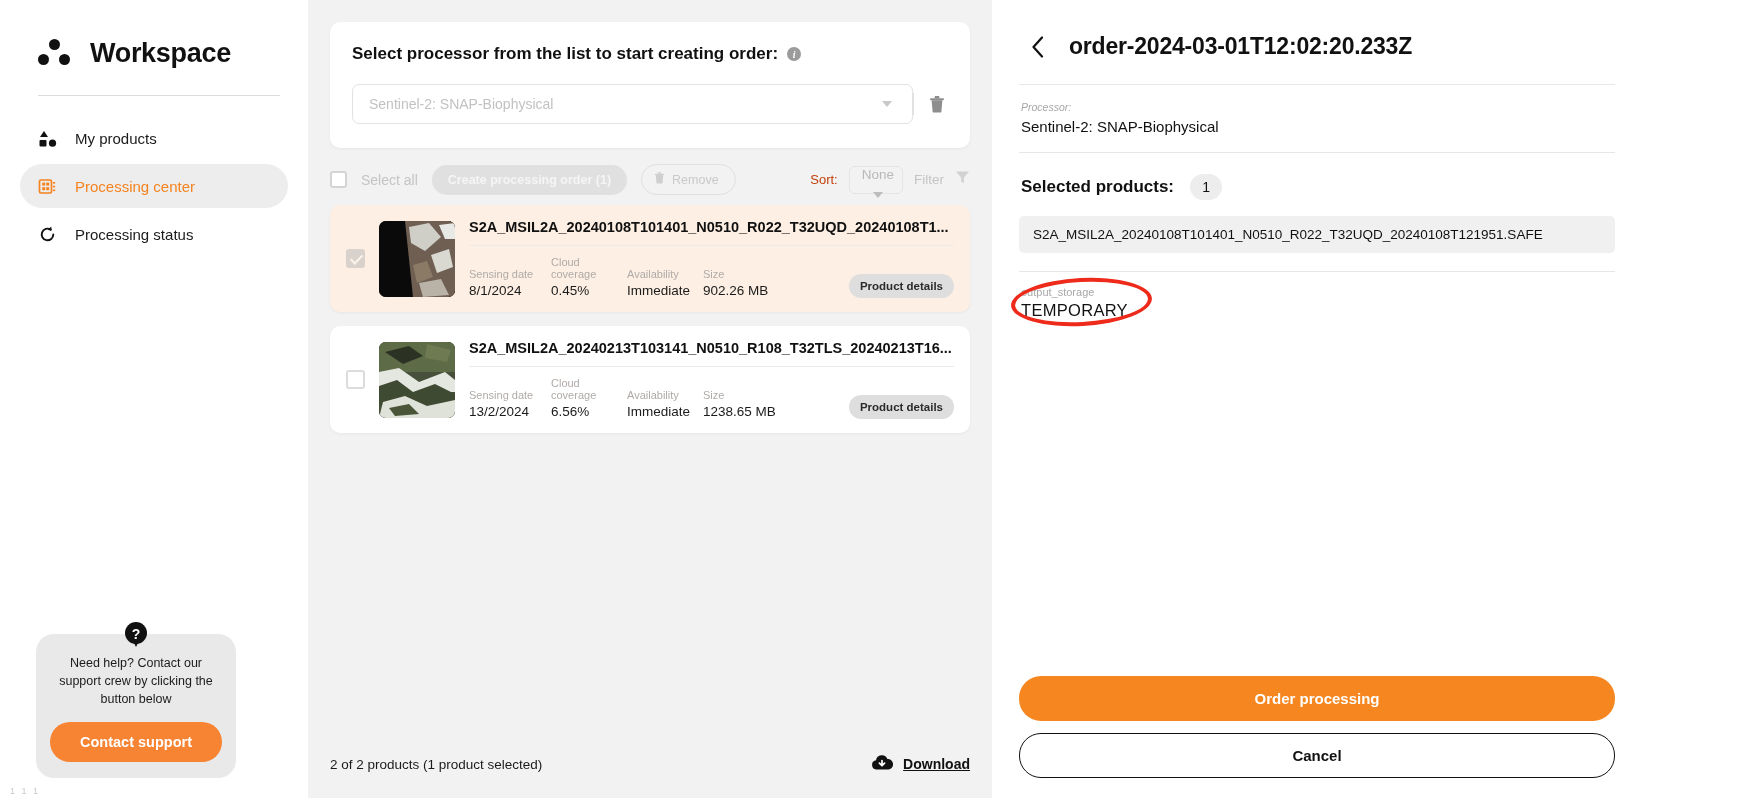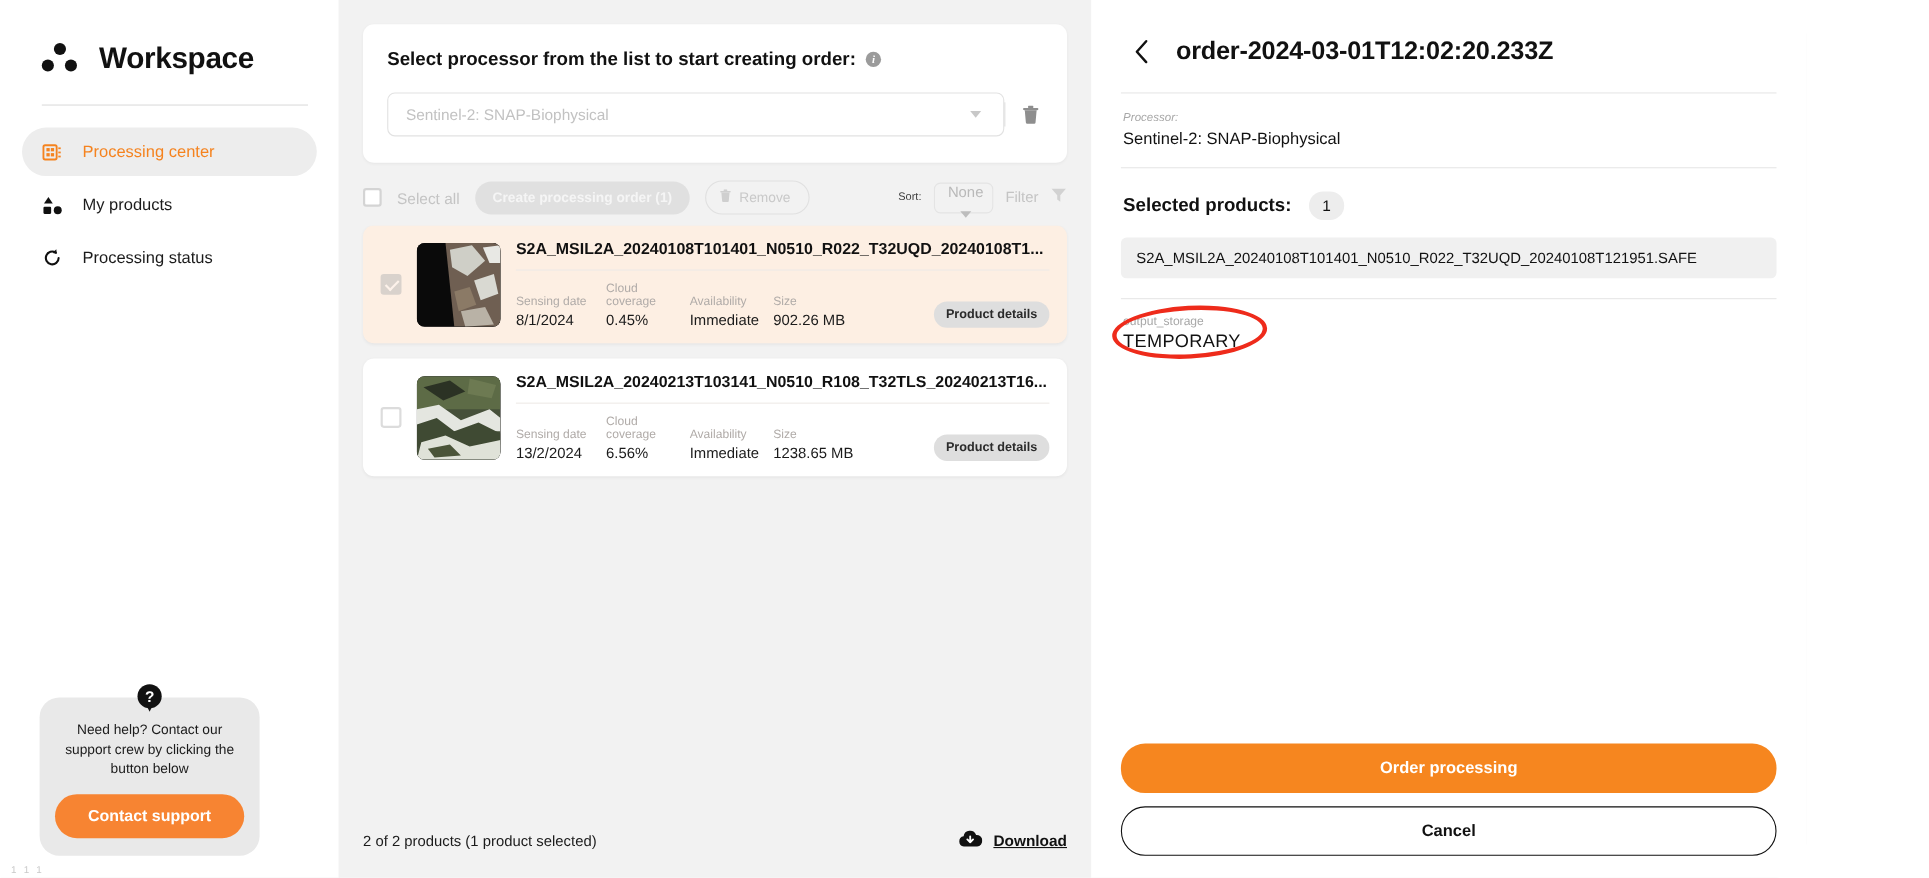--- a/index.html
+++ b/index.html
@@ -227,21 +227,21 @@
     gap: 7px;
     font-family: inherit;
     cursor: pointer;
   }
   .toolbar-right {
     margin-left: auto;
     display: flex;
     align-items: center;
     gap: 11px;
   }
-  .sort-label { font-size: 10px; color: #404040; }
+  .sort-label { font-size: 13px; color: #c2410c; }
   .sort-select {
     border: 1px solid #e4e4e4;
     border-radius: 6px;
     height: 28px;
     padding: 0 8px 0 12px;
     display: inline-flex;
     align-items: center;
     gap: 10px;
     font-size: 13.5px;
     color: #b9b9b9;
@@ -465,44 +465,44 @@
       <div class="brand-mark">
         <i class="d1"></i>
           <i class="d2"></i>
           <i class="d3"></i>
       </div>
       <div class="brand-title">Workspace</div>
     </div>
     <div class="brand-rule"></div>
 
     <nav class="nav">
+      <div class="nav-item">
+        <span class="nav-icon">
+          <svg width="19" height="19" viewBox="0 0 19 19">
+              <polygon points="6,2 10,8 2,8" fill="#111"></polygon>
+              <rect x="1.5" y="11" width="7" height="6.5" rx="1" fill="#111"></rect>
+              <circle cx="14.5" cy="14.2" r="3.6" fill="#111"></circle>
+            </svg>
+        </span>
+        <span>My products</span>
+      </div>
       <div class="nav-item active">
         <span class="nav-icon">
           <svg width="19" height="19" viewBox="0 0 19 19">
               <rect x="1.5" y="3" width="12" height="13" rx="1.5" fill="none" stroke="#f5831f" stroke-width="1.7"></rect>
               <rect x="4.2" y="5.6" width="3" height="3" fill="#f5831f"></rect>
               <rect x="8.2" y="5.6" width="3" height="3" fill="#f5831f"></rect>
               <rect x="4.2" y="10.2" width="3" height="3" fill="#f5831f"></rect>
               <rect x="8.2" y="10.2" width="3" height="3" fill="#f5831f"></rect>
               <rect x="15" y="5" width="2.2" height="1.6" fill="#f5831f"></rect>
               <rect x="15" y="8.8" width="2.2" height="1.6" fill="#f5831f"></rect>
               <rect x="15" y="12.5" width="2.2" height="1.6" fill="#f5831f"></rect>
             </svg>
         </span>
         <span>Processing center</span>
-      </div>
-      <div class="nav-item">
-        <span class="nav-icon">
-          <svg width="19" height="19" viewBox="0 0 19 19">
-              <polygon points="6,2 10,8 2,8" fill="#111"></polygon>
-              <rect x="1.5" y="11" width="7" height="6.5" rx="1" fill="#111"></rect>
-              <circle cx="14.5" cy="14.2" r="3.6" fill="#111"></circle>
-            </svg>
-        </span>
-        <span>My products</span>
       </div>
       <div class="nav-item">
         <span class="nav-icon">
           <svg width="19" height="19" viewBox="0 0 19 19">
               <path d="M15.3 9.5a5.8 5.8 0 1 1-2.6-4.85" fill="none" stroke="#111" stroke-width="1.9" stroke-linecap="round"></path>
               <path d="M13.2 1.6 L13.6 5.6 L9.8 5.1 Z" fill="#111"></path>
             </svg>
         </span>
         <span>Processing status</span>
       </div>

